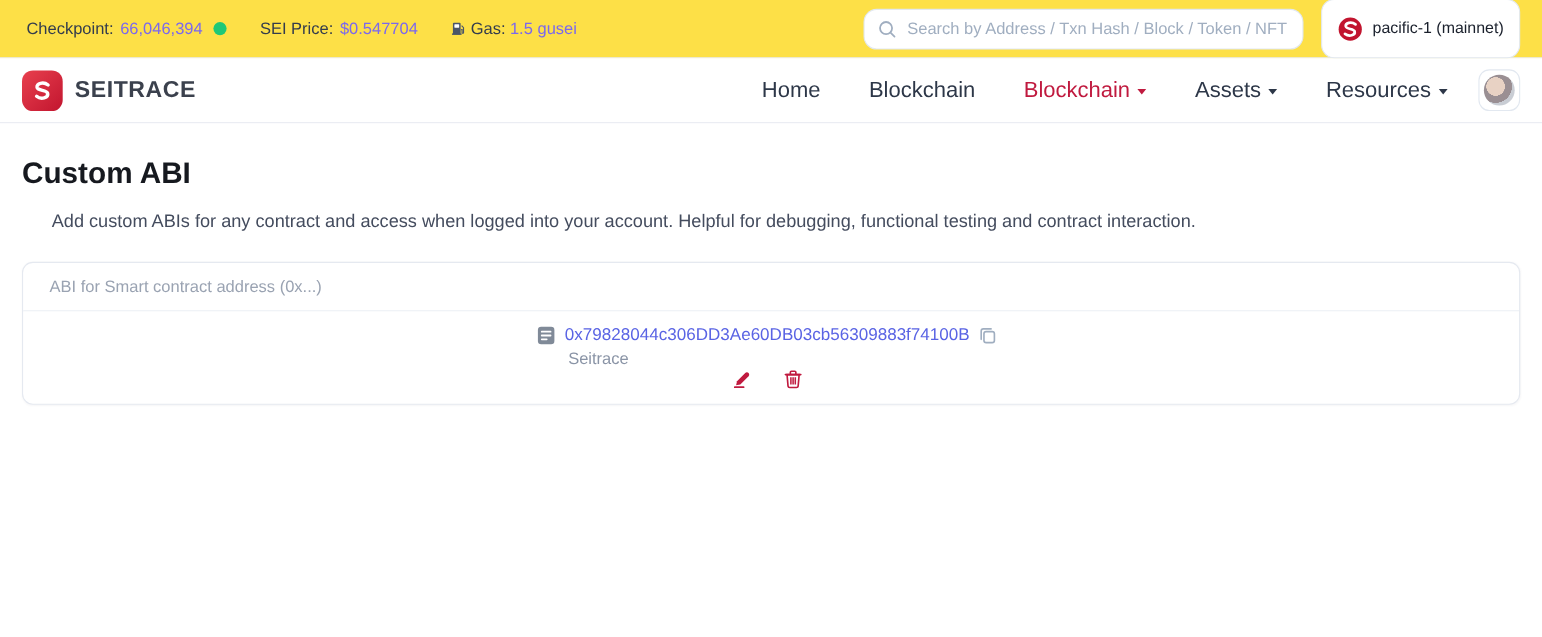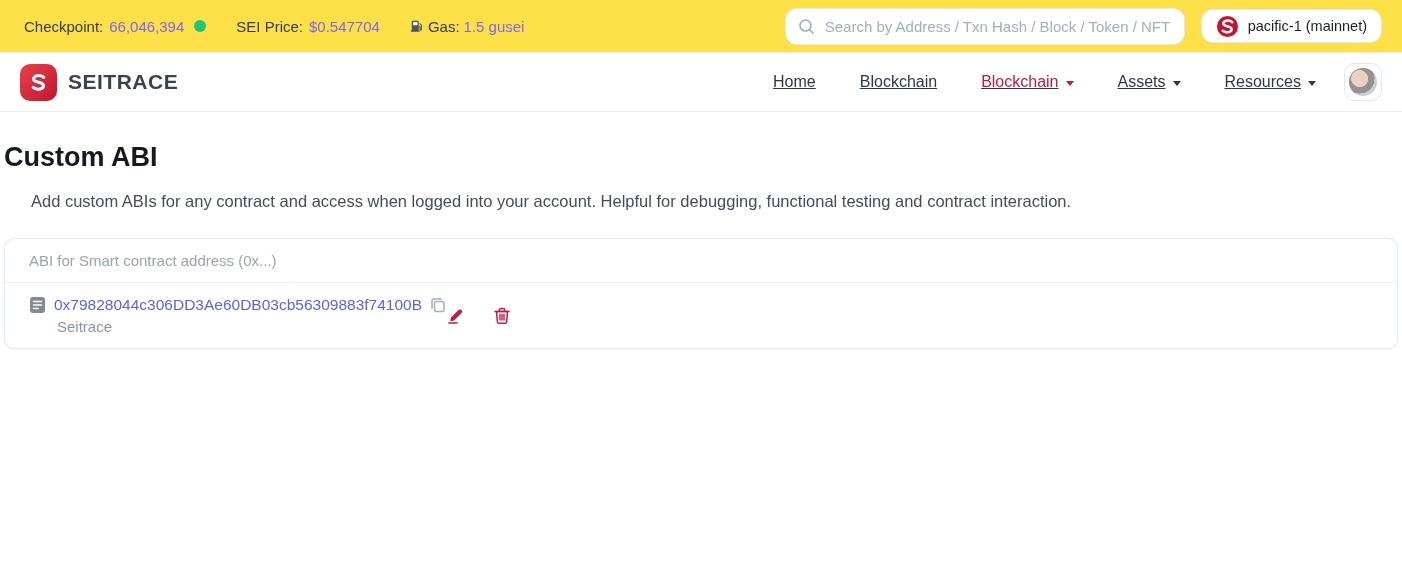--- a/index.html
+++ b/index.html
@@ -14,56 +14,56 @@
   .stat-label { color:#333C4D; }
   .stat-value { color:#7B68EE; cursor:pointer; }
   .green-dot { width:12px; height:12px; border-radius:50%; background:#1FC877; margin-left:4px; }
   .gas-icon { width:14px; height:14px; display:inline-block; }
   .topbar-right { display:flex; align-items:center; gap:16px; }
   .search-box { width:400px; height:37px; border:1px solid #E2E8F0; border-radius:12px;
     display:flex; align-items:center; padding:0 12px; gap:10px; background:#fff; }
   .search-box input { border:none; outline:none; flex:1; font-size:15px; color:#334155;
     font-family:"Liberation Sans", sans-serif; background:transparent; }
   .search-box input::placeholder { color:#A0AEC0; }
-  .net-pill { height:34px; border:1px solid #E2E8F0; border-radius:12px; padding:0 14px;
+  .net-pill { height:54px; border:1px solid #E2E8F0; border-radius:12px; padding:0 14px;
     display:flex; align-items:center; gap:9px; font-size:14.5px; color:#1A202C;
     background:#fff; cursor:pointer; white-space:nowrap; }
 
   
   .navbar { height:59px; display:flex; align-items:center; padding:0 20px;
     border-bottom:1px solid #E9ECF2; background:#fff; }
   .brand { display:flex; align-items:center; gap:11px; cursor:pointer; }
   .brand-logo { width:37px; height:37px; border-radius:10px;
     background:linear-gradient(135deg,#E8404E 0%,#C2152F 100%);
     display:flex; align-items:center; justify-content:center; }
   .brand-name { font-size:21px; font-weight:800; letter-spacing:0.5px; color:#3B414D; }
   .nav-menu { margin-left:auto; display:flex; align-items:center; gap:44px;
-    font-size:16px; color:#2D3748; font-weight:500;text-decoration:underline; }
+    font-size:20px; color:#2D3748; font-weight:500; }
   .nav-item { display:flex; align-items:center; gap:7px; cursor:pointer; }
   .nav-item.active { color:#C01A3F; }
   .caret { width:0; height:0; border-left:4.5px solid transparent; border-right:4.5px solid transparent;
     border-top:5.5px solid #2D3748; margin-top:2px; }
   .nav-item.active .caret { border-top-color:#C01A3F; }
   .avatar-btn { margin-left:28px; width:38px; height:38px; border:1px solid #E2E8F0;
     border-radius:10px; display:flex; align-items:center; justify-content:center;
     background:#fff; cursor:pointer; }
   .avatar-img { width:28px; height:28px; border-radius:50%;
     background:radial-gradient(circle at 38% 38%, #E8D2C4 0 34%, #9A8F93 35% 60%, #C9CDD4 61% 100%); }
 
   
-  .main { padding:0 4px; }
+  .main { padding:0 20px; }
   .page-title { margin-top:30px; font-size:27px; font-weight:800; color:#16191F; }
   .page-desc { margin-top:19px; font-size:16.5px; color:#444C5E;margin-left:27px; }
 
   .card { margin-top:27px; border:1px solid #E5E9F0; border-radius:10px;
     box-shadow:0 1px 2px rgba(20,30,60,0.04); background:#fff; }
   .card-header { padding:13px 24px; font-size:15px; font-weight:400; color:#9AA3B2;
     border-bottom:1px solid #EDF0F5; }
-  .abi-row { display:flex; align-items:center; justify-content:flex-start;
-    padding:13px 32px 13px 24px; }
+  .abi-row { display:flex; align-items:center; justify-content:space-between;
+    padding:13px 32px 13px 24px;flex-direction:column; }
   .abi-row-left { display:flex; flex-direction:column; gap:4px; }
   .addr-line { display:flex; align-items:center; gap:8px; }
   .addr-link { color:#5A64E4; font-size:15.5px; text-decoration:none; cursor:pointer; }
   .sub-name { font-size:15px; color:#8A94A6; margin-left:28px; }
   .row-actions { display:flex; align-items:center; gap:28px; }
   .icon-btn { background:none; border:none; cursor:pointer; padding:0; display:flex; }
 
   .add-btn { margin-top:33px; background:linear-gradient(180deg,#BD1646 0%,#A9113C 100%);
     color:#fff; font-weight:700; font-size:15px; border:none; border-radius:8px;
     padding:14px 26px; cursor:pointer; font-family:"Liberation Sans", sans-serif; }

